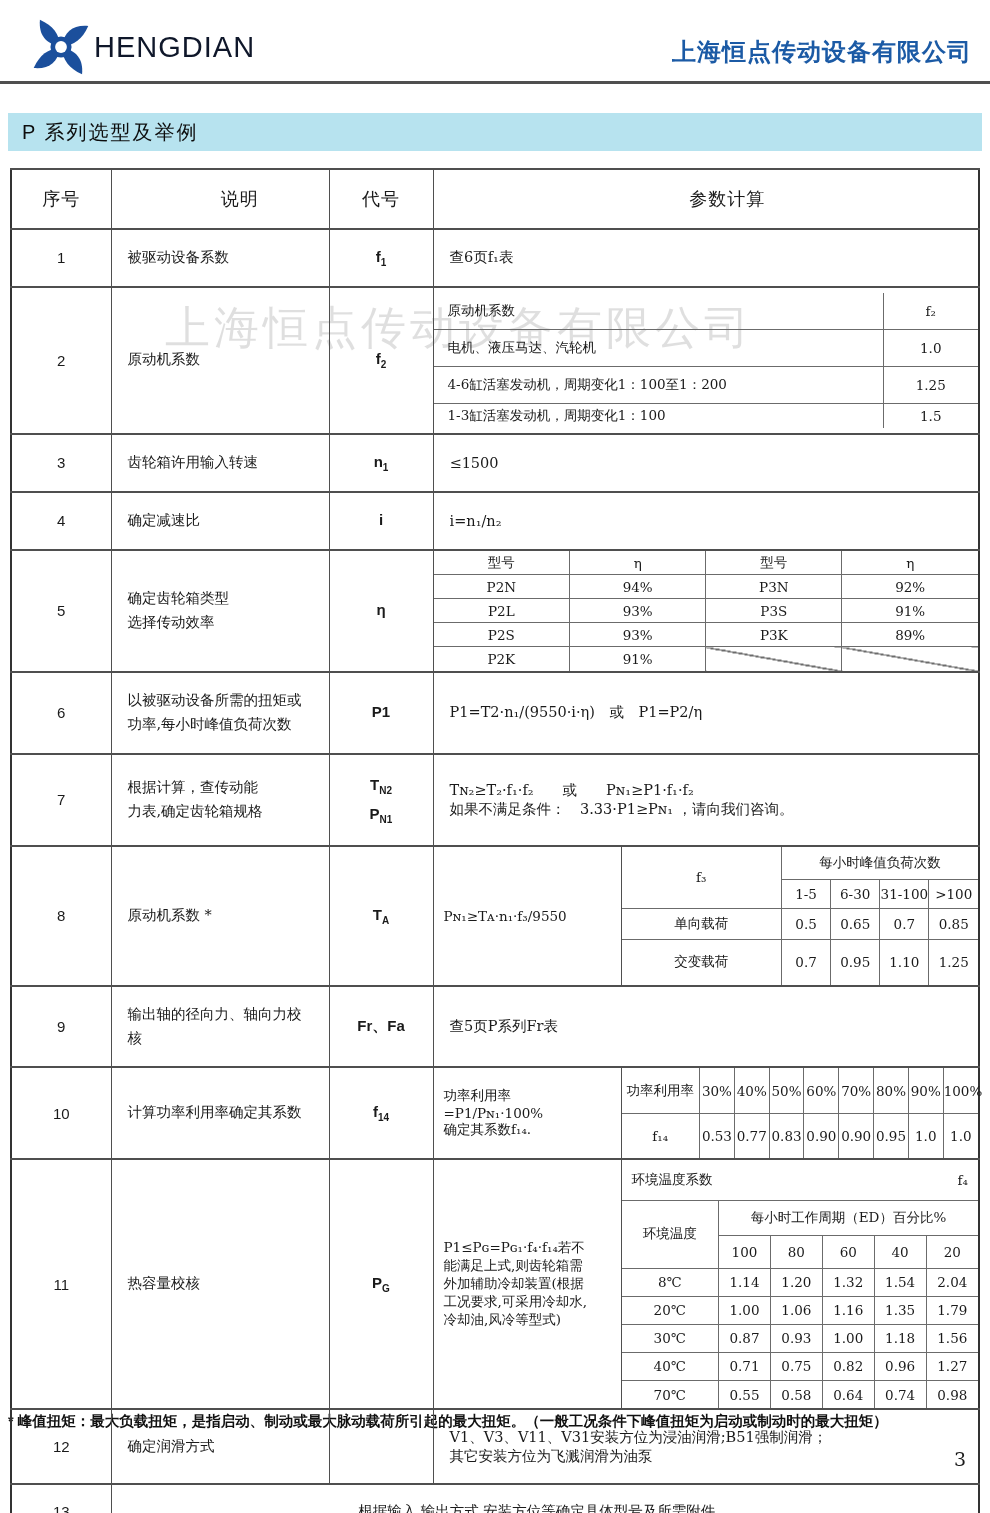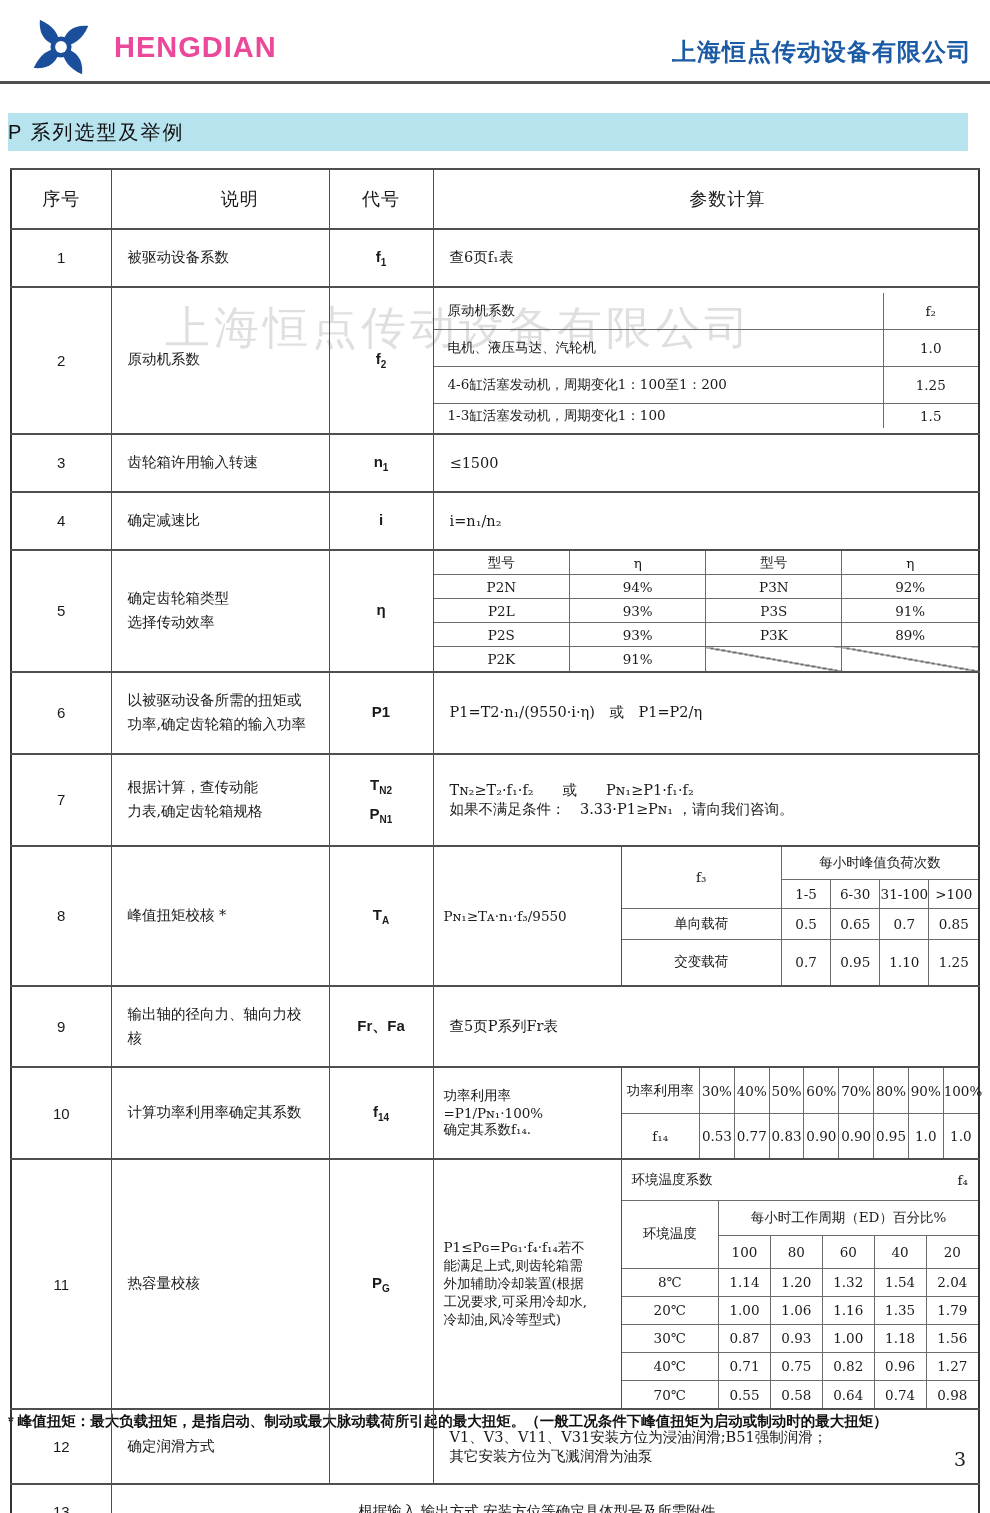--- a/index.html
+++ b/index.html
@@ -3,27 +3,27 @@
 <meta charset="utf-8">
 <style>
   html,body{margin:0;padding:0;background:#e8e8e8;}
   .page{position:relative;width:990px;height:1513px;background:#ffffff;margin:0 auto;
         font-family:"Liberation Sans",sans-serif;color:#1a1a1a;overflow:hidden;}
 
   
   .hdr{position:absolute;top:0;left:0;width:100%;height:80px;}
   .logo-block{position:absolute;left:30px;top:16px;display:flex;align-items:center;}
   .logo-icon{width:62px;height:62px;}
-  .logo-text{margin-left:22px;font-size:29px;font-weight:700;color:#ec4899;letter-spacing:1px;}
+  .logo-text{margin-left:2px;font-size:29px;font-weight:400;color:#0f172a;letter-spacing:1px;}
   .company{position:absolute;right:18px;top:36px;font-size:24px;font-weight:bold;color:#1b5aa5;letter-spacing:1px;}
   .hdr-rule{position:absolute;top:81px;left:0;width:990px;height:3px;background:#4f4f4f;}
 
   
   .title-bar{position:absolute;top:113px;left:8px;width:960px;height:38px;background:#b7e3ef;
-             font-size:20px;font-weight:500;color:#0d0d0d;line-height:38px;padding-left:0;letter-spacing:2px;}
+             font-size:20px;font-weight:500;color:#0d0d0d;line-height:38px;padding-left:14px;letter-spacing:2px;}
 
   
   .watermark{position:absolute;left:165px;top:298px;font-size:45px;letter-spacing:4px;
              color:#000;opacity:0.12;z-index:0;white-space:nowrap;pointer-events:none;}
 
   
   table{border-collapse:collapse;table-layout:fixed;}
   .main{position:absolute;top:168px;left:10px;width:968px;border:2px solid #333;z-index:1;}
   .main > tbody > tr > td{border:1px solid #4f4f4f;border-top-width:2px;border-bottom-width:2px;
                           vertical-align:middle;padding:16px;background:transparent;}
@@ -203,40 +203,40 @@
             <td class="diag"></td>
           </tr>
         </tbody>
             </table>
       </td>
     </tr>
 
     <tr style="height:62px">
       <td class="c-no">6</td>
       <td class="c-desc pre">以被驱动设备所需的扭矩或
-功率,确定齿轮箱的输入功率</td>
+功率,每小时峰值负荷次数</td>
       <td class="c-code"><span>P1</span><sub></sub></td>
       <td class="c-calc">P1=T2·n₁/(9550·i·η)　或　P1=P2/η</td>
     </tr>
 
     <tr style="height:64px">
       <td class="c-no">7</td>
       <td class="c-desc pre">根据计算，查传动能
 力表,确定齿轮箱规格</td>
       <td class="c-code code-stack">
         <span class="line"><span>T</span><sub>N2</sub></span>
         <span class="line"><span>P</span><sub>N1</sub></span>
       </td>
       <td class="c-calc pre">Tɴ₂≥T₂·f₁·f₂　　或　　Pɴ₁≥P1·f₁·f₂
 如果不满足条件：　3.33·P1≥Pɴ₁ ，请向我们咨询。</td>
     </tr>
 
     <tr style="height:124px">
       <td class="c-no">8</td>
-      <td class="c-desc">峰值扭矩校核 *</td>
+      <td class="c-desc">原动机系数 *</td>
       <td class="c-code"><span>T</span><sub>A</sub></td>
       <td class="calc-flex">
         <div class="wrap">
           <div class="formula-box">Pɴ₁≥Tᴀ·n₁·f₃/9550</div>
           <div class="sub-holder">
             <table class="sub">
               <colgroup>
                     <col style="width:160px">
                     <col>
                     <col>

